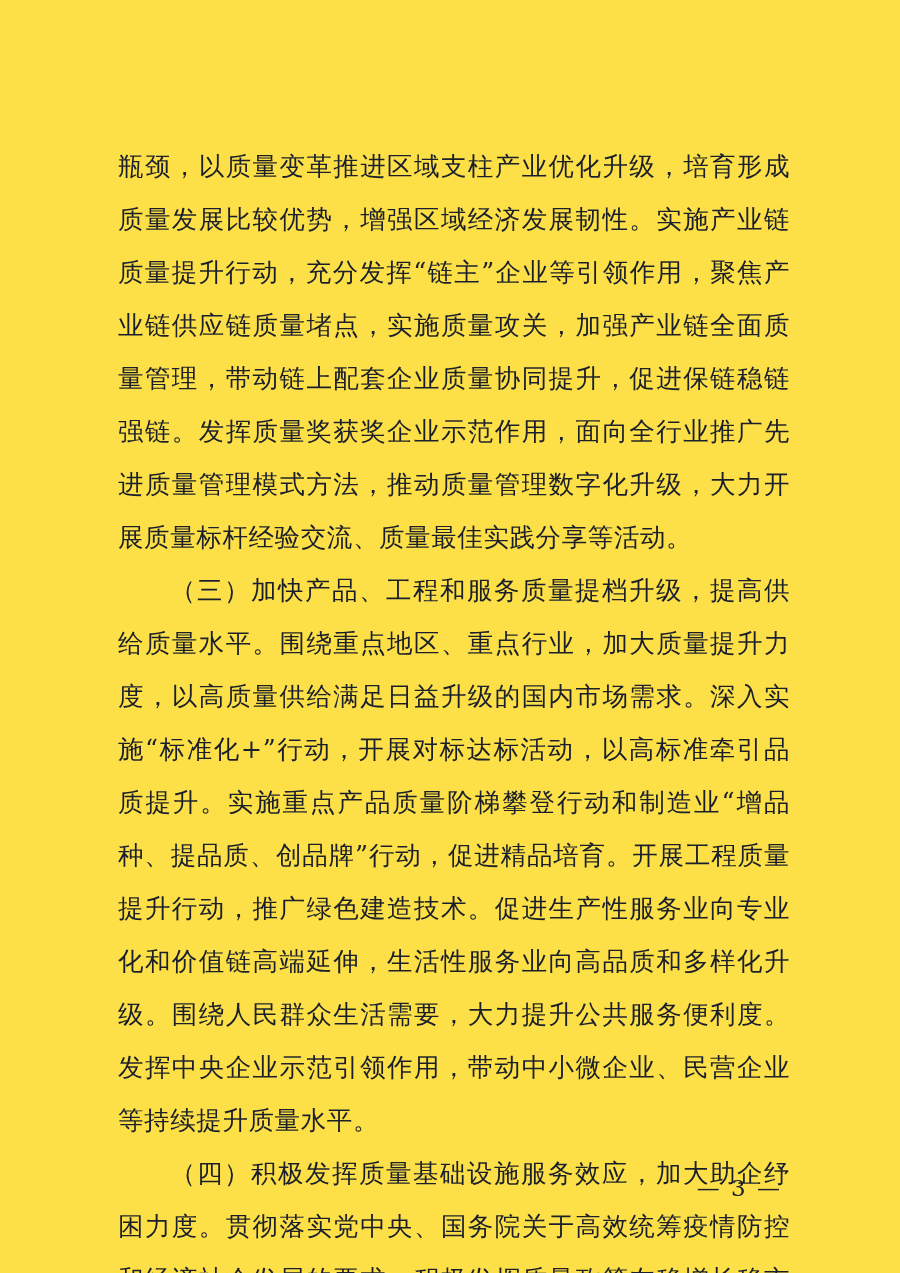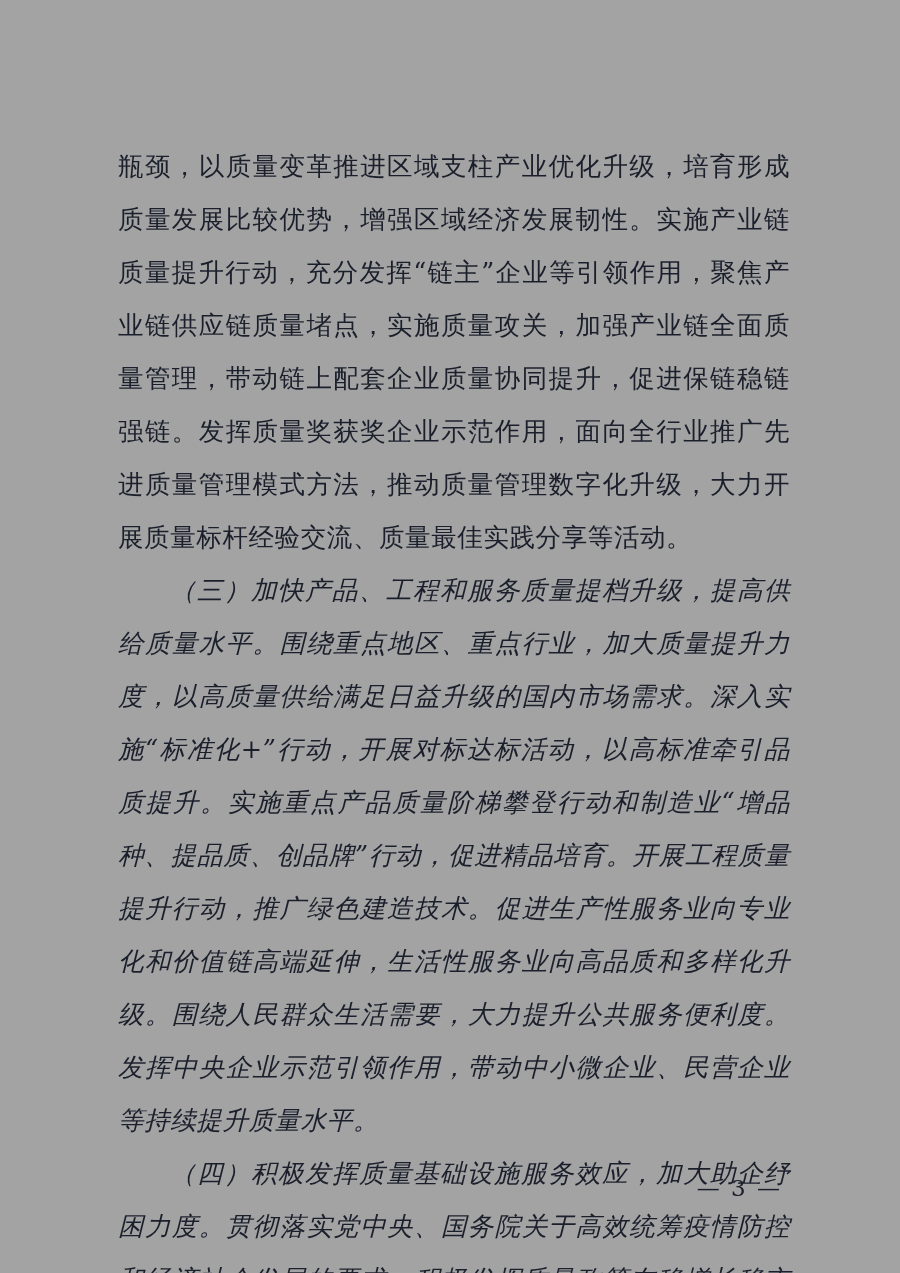--- a/index.html
+++ b/index.html
@@ -7,21 +7,21 @@
     padding: 0;
     background: #ffffff;
   }
   body {
     font-family: "Liberation Serif", "DejaVu Serif", serif;
   }
   .page {
     position: relative;
     width: 900px;
     height: 1273px;
-    background: #a3a3a3;
+    background: #fde047;
     box-sizing: border-box;
     overflow: hidden;
   }
   .doc-body {
     position: absolute;
     left: 118px;
     top: 140px;
     width: 672px;
   }
   .para {
@@ -34,21 +34,20 @@
     letter-spacing: 0.6px;
     margin: 0;
     white-space: pre-wrap;
     word-break: break-all;
   }
   .para + .para {
     margin-top: 0px;
   }
   .indent {
     text-indent: 52px;
-    font-style: italic;
   }
   .page-number {
     position: absolute;
     right: 118px;
     bottom: 72px;
     font-family: "DejaVu Serif", "Liberation Serif", serif;
     font-size: 23px;
     color: #1a1f2b;
     letter-spacing: 2px;
   }

